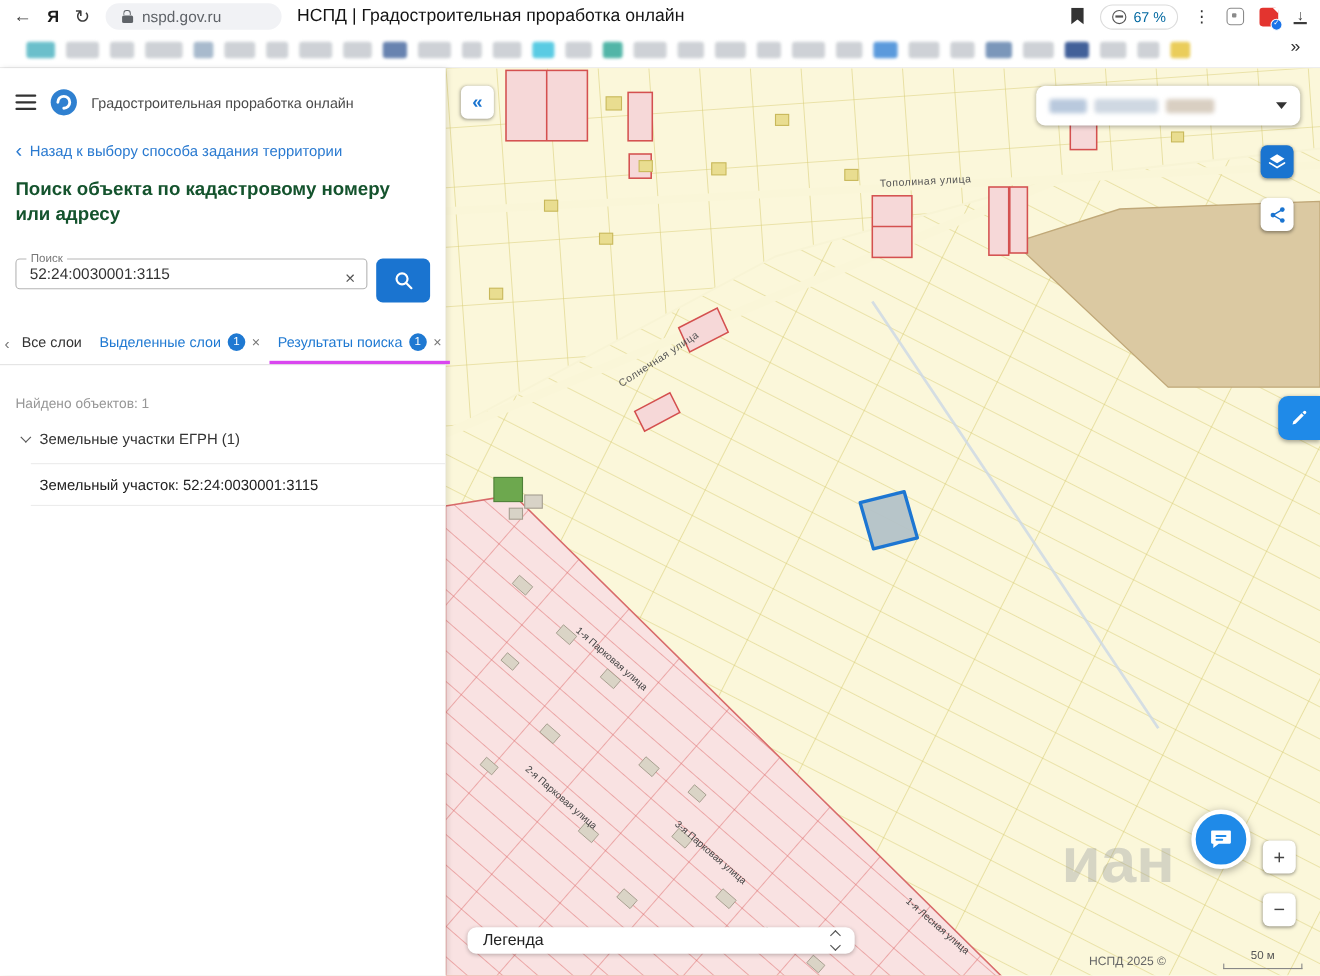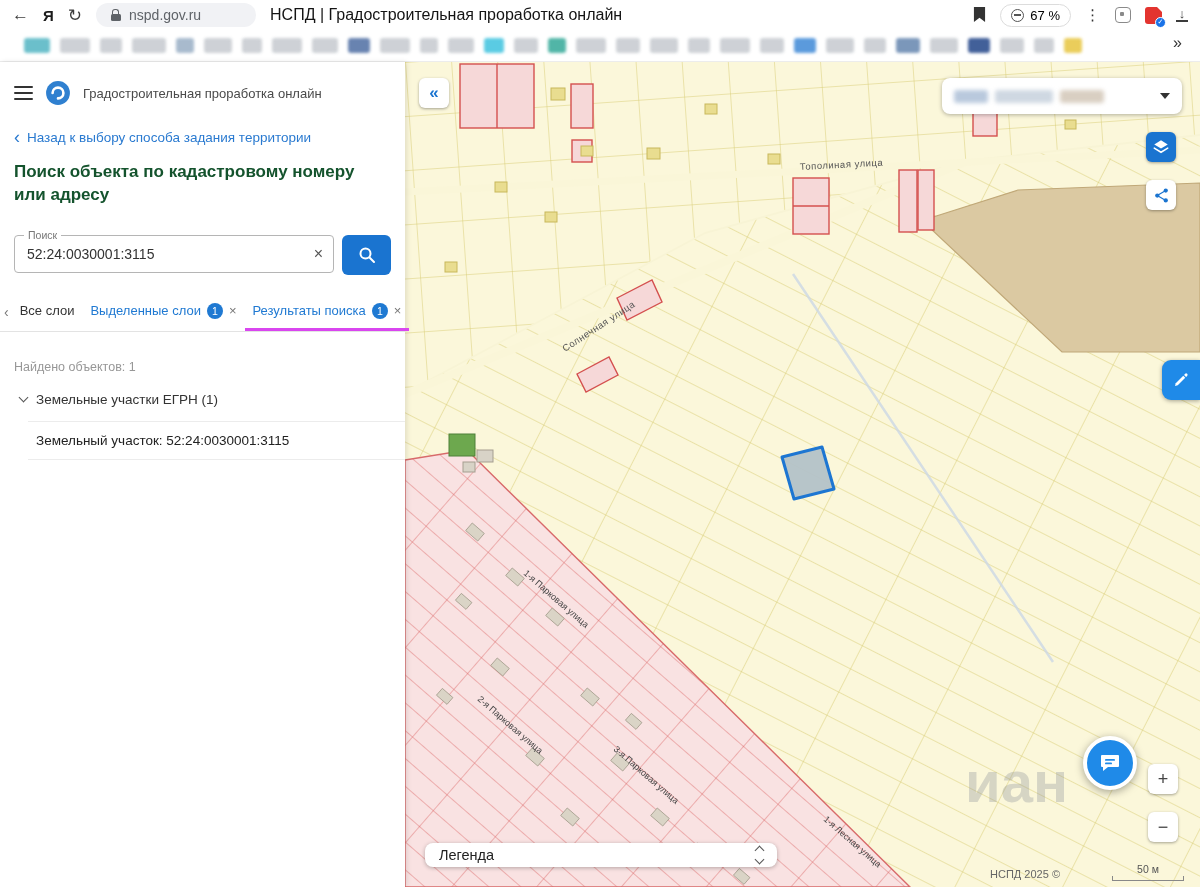--- a/index.html
+++ b/index.html
@@ -11,21 +11,21 @@
   .chrome { position:absolute; top:0; left:0; right:0; height:30px; display:flex; align-items:center; gap:14px; padding:0 12px; background:#fff; }
   .nav-ic { font-size:17px; color:#3c3c3c; cursor:default; }
   .ya { font-weight:bold; font-size:15px; color:#1b1b1b; }
   .url-pill { background:#f1f2f5; border-radius:15px; height:24px; padding:0 14px; display:flex; align-items:center; gap:8px; color:#5f6368; font-size:14px; min-width:160px; }
   .lock { display:flex; flex-direction:column; align-items:center; width:11px; }
   .lock .shackle { width:7px; height:5px; border:1.6px solid #5f6368; border-bottom:none; border-radius:3px 3px 0 0; }
   .lock .body { width:10px; height:7px; background:#5f6368; border-radius:1.5px; }
   .page-title { font-size:16px; color:#141414; white-space:nowrap; }
   .chrome-right { margin-left:auto; display:flex; align-items:center; gap:14px; }
   .bm-flag { width:13px; height:16px; }
-  .zoom-pill { border:1px solid #dcdcdc; border-radius:14px; padding:3px 10px; display:flex; align-items:center; gap:6px; font-size:13px; color:#000000; }
+  .zoom-pill { border:1px solid #dcdcdc; border-radius:14px; padding:3px 10px; display:flex; align-items:center; gap:6px; font-size:13px; color:#0369a1; }
   .zoom-ic { width:13px; height:13px; border:1.5px solid #555; border-radius:50%; position:relative; }
   .zoom-ic:after { content:""; position:absolute; left:2px; right:2px; top:4.5px; height:1.5px; background:#555; }
   .kebab { font-size:15px; color:#333; letter-spacing:1px; }
   .ext-ic { width:16px; height:16px; border:1.8px solid #8a8a8a; border-radius:4px; position:relative; }
   .ext-ic:after { content:""; position:absolute; left:4px; top:4px; width:4px; height:4px; background:#8a8a8a; border-radius:1px; }
   .pdf-ic { width:17px; height:17px; background:#e3342f; border-radius:3px; position:relative; }
   .pdf-ic:before { content:""; position:absolute; top:0; right:0; border-left:5px solid transparent; border-top:5px solid #fff; }
   .pdf-check { position:absolute; right:-4px; bottom:-4px; width:11px; height:11px; border-radius:50%; background:#1a73e8; border:1.5px solid #fff; color:#fff; font-size:7px; line-height:8px; text-align:center; }
   .dl-ic { display:flex; flex-direction:column; align-items:center; gap:1px; color:#3c3c3c; }
   .dl-ic .bar { width:12px; height:2px; background:#3c3c3c; }
@@ -43,21 +43,21 @@
 
   
   .sb-head { display:flex; align-items:center; gap:12px; padding:0 14px; }
   .burger { width:19px; display:flex; flex-direction:column; gap:4px; }
   .burger span { height:2px; background:#333; border-radius:1px; }
   .app-title { font-size:13px; color:#4a4a4a; }
   .back-link { margin:24px 14px 0; color:#2a7ad0; font-size:13.5px; display:flex; align-items:center; gap:7px; cursor:pointer; }
   .back-ch { font-size:18px; line-height:13px; }
   .sb-heading { margin:16px 14px 0; font-size:17px; font-weight:bold; color:#14532d; line-height:1.35; max-width:372px; }
   .search-row { margin:28px 14px 0; display:flex; gap:8px; }
-  .input-box { flex:1; border:1px solid #b5b5b5; border-radius:4px; height:38px; position:relative; display:flex; align-items:center; padding:0 32px 0 12px; font-size:14px; color:#333; }
+  .input-box { flex:1; border:1px solid #b5b5b5; border-radius:4px; height:28px; position:relative; display:flex; align-items:center; padding:0 32px 0 12px; font-size:14px; color:#333; }
   .input-label { position:absolute; top:-7px; left:9px; background:#fff; padding:0 4px; font-size:10.5px; color:#777; }
   .clear-x { position:absolute; right:10px; top:9px; color:#555; font-size:16px; cursor:pointer; }
   .search-btn { width:49px; height:40px; background:#1a74d0; border:none; border-radius:6px; display:flex; align-items:center; justify-content:center; cursor:pointer; }
   .tabs { margin-top:24px; display:flex; align-items:flex-start; border-bottom:1px solid #e3e3e3; padding-left:2px; }
   .tabs-ch { color:#777; font-size:14px; padding:5px 3px 0 2px; }
   .tab { padding:4px 8px 12px; font-size:13px; display:flex; gap:6px; align-items:center; white-space:nowrap; cursor:pointer; }
   .tab.dark { color:#333; }
   .tab.blue { color:#1f79d2; }
   .tab.active { border-bottom:3px solid #d946ef; padding-bottom:9px; }
   .badge { width:16px; height:16px; border-radius:50%; background:#1f79d2; color:#fff; font-size:10.5px; display:flex; align-items:center; justify-content:center; flex:none; }

